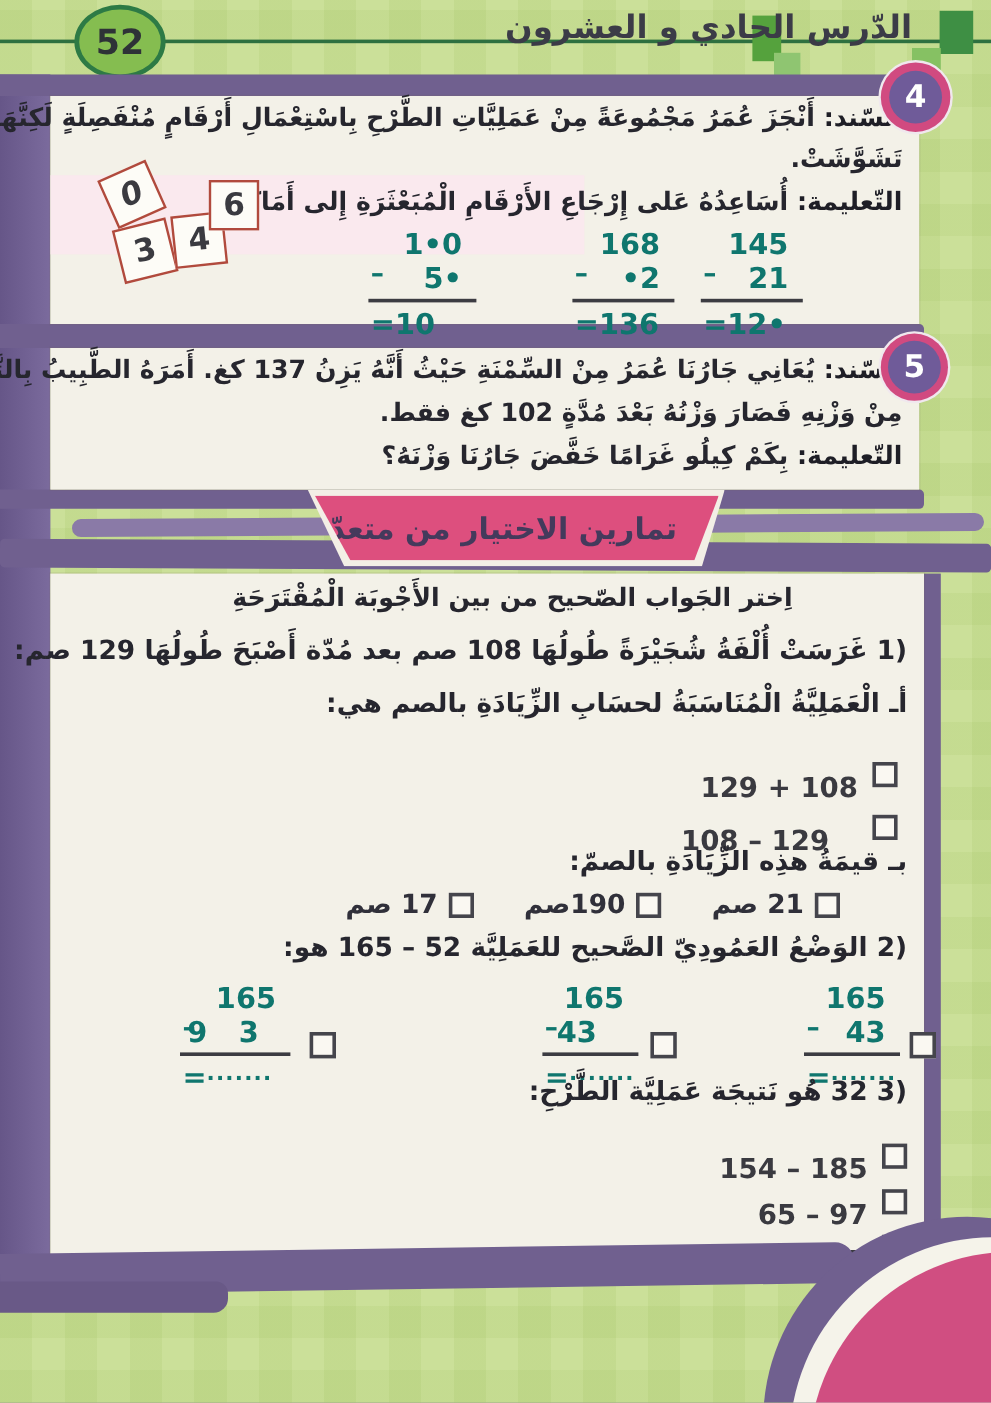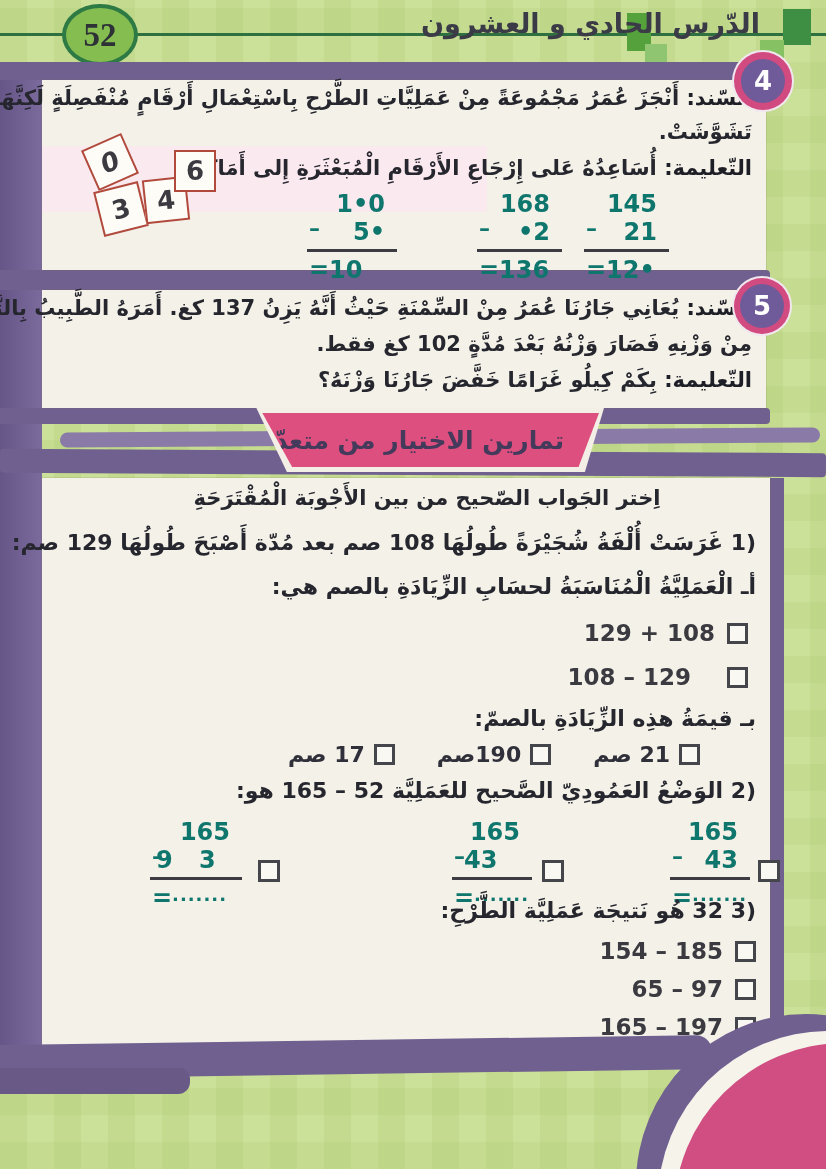--- a/index.html
+++ b/index.html
@@ -12,21 +12,21 @@
       repeating-linear-gradient(0deg, rgba(140,178,70,.10) 0 27px, transparent 27px 54px);
   }
   .rtl { direction:rtl; text-align:center; }
   .ltr { direction:ltr; unicode-bidi:isolate; }
 
   
   .header-line { position:absolute; top:33px; left:0; width:826px; height:3px; background:#2e7040; }
   .page-num {
     position:absolute; left:62px; top:4px; width:76px; height:62px; border-radius:50%;
     background:#85bd50; border:4px solid #2d7a45; display:flex; align-items:center; justify-content:center;
-    font-size:33px; font-weight:bold; color:#2e3237;font-family:Liberation Serif, serif;
+    font-size:29px; font-weight:bold; color:#2e3237;
   }
   .page-title { position:absolute; top:8px; right:66px; font-size:27px; font-weight:bold; color:#3b3b47; }
   .deco { position:absolute; }
 
   
   .strip-left { position:absolute; left:0; top:62px; width:42px; height:1014px;
     background:linear-gradient(90deg,#665688,#7b6b9d); }
   .pband { position:absolute; background:#70608f; }
 
   
@@ -70,21 +70,21 @@
     display:flex; align-items:center; justify-content:center; }
   .banner-inner { width:372px; height:54px; background:#dd4f7e;
     clip-path:polygon(9.5% 0, 100% 0, 94.5% 100%, 17.5% 100%);
     display:flex; align-items:center; justify-content:center;
     font-size:25px; font-weight:bold; color:#443a5c; }
 
   
   .q-title { position:absolute; font-size:22px; font-weight:bold; color:#26262e; white-space:nowrap; }
   .optrow { position:absolute; display:flex; direction:rtl; align-items:center; gap:12px;
     font-size:23px; font-weight:bold; color:#3a3a40; }
-  .optrow .expr { font-size:23px; }
+  .optrow .expr { font-size:23px;margin-top:24px; }
   .checkbox { width:21px; height:21px; border:3px solid #45454c; background:#faf8f2; flex:0 0 auto; }
   .optgroup { display:flex; direction:rtl; align-items:center; gap:9px; font-size:22px; font-weight:bold; color:#30303a; }
   .cb-abs { position:absolute; width:22px; height:22px; border:3px solid #45454c; background:#faf8f2; }
 
   
   .circ { position:absolute; width:340px; height:340px; border-radius:50%; }
 </style>
 </head>
 <body>
 

